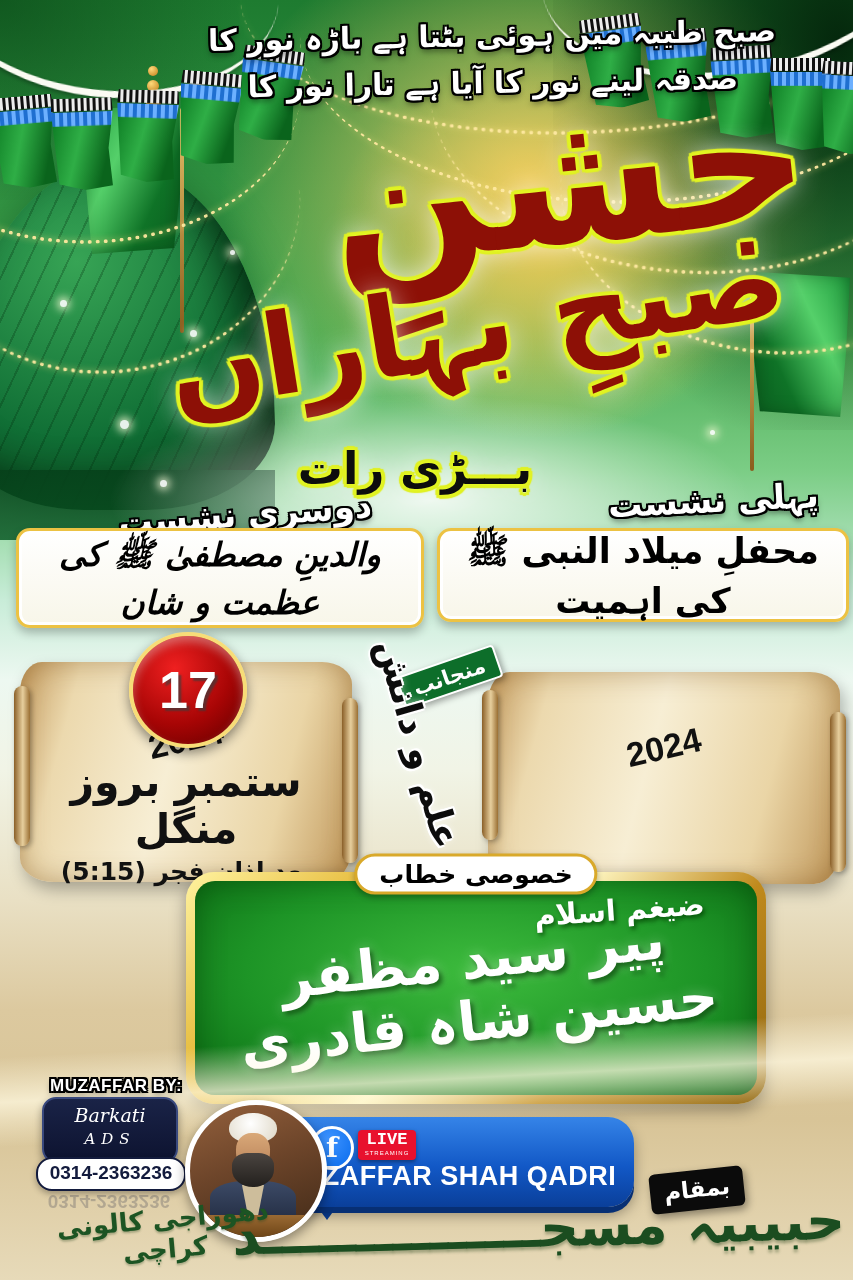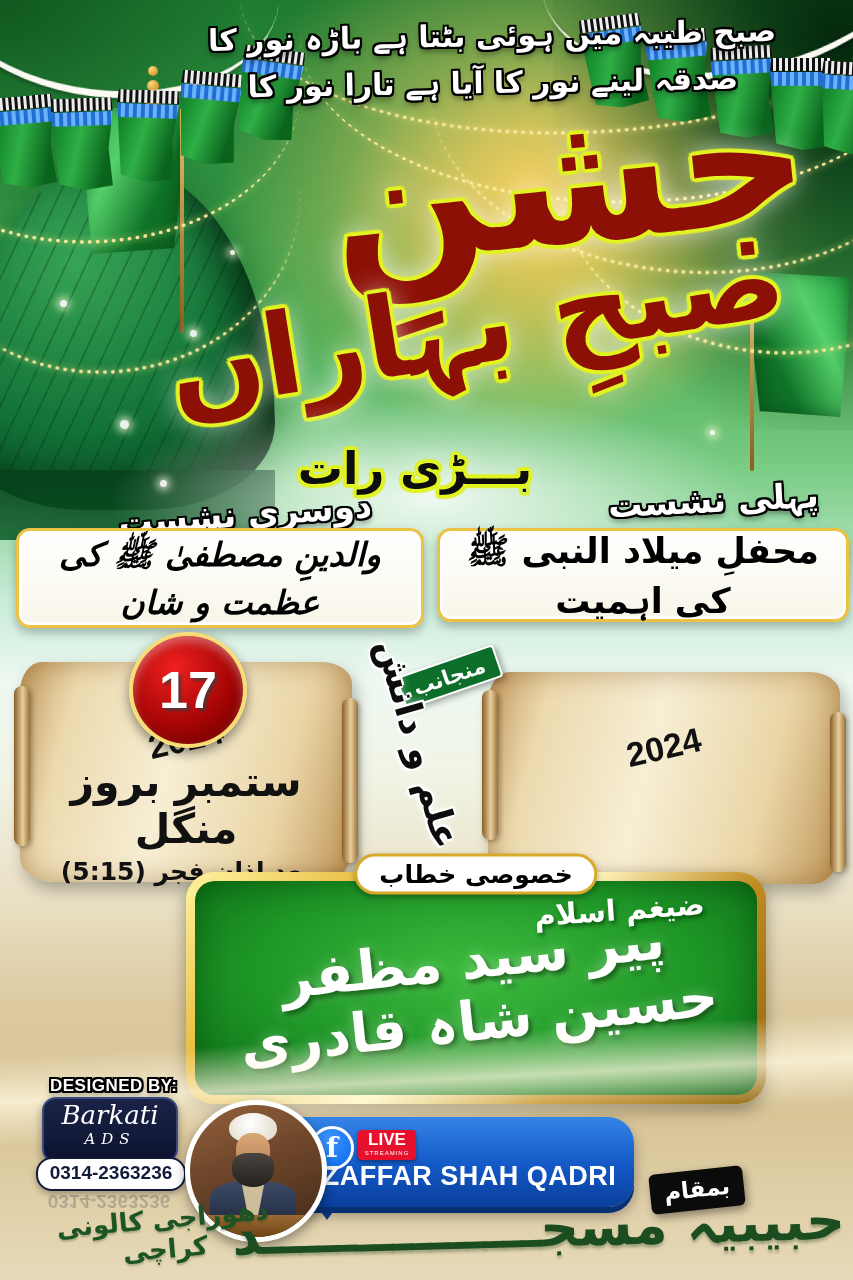--- a/index.html
+++ b/index.html
@@ -65,36 +65,36 @@
   
   .panel{left:138px;top:872px;width:562px;height:214px;border-radius:28px;padding:9px;
     background:linear-gradient(135deg,#fff3a0,#e2b22c 28%,#fff7c2 50%,#c08a1d 72%,#8f650f);box-shadow:0 6px 16px rgba(0,0,0,.35);margin-left:48px;}
   .panel-in{width:100%;height:100%;border-radius:20px;background:radial-gradient(ellipse at 50% 42%,#3dbb3d,#1d9426 58%,#0a6812);position:relative;box-shadow:inset 0 0 30px rgba(0,50,0,.45);}
   .panel-pill{left:50%;top:-7px;transform:translate(-50%,-50%);background:#fff;border:3px solid #d9a92a;border-radius:22px;padding:3px 22px;font-size:25px;font-weight:bold;color:#000;white-space:nowrap;box-shadow:0 3px 6px rgba(0,0,0,.3);}
   .honor{right:52px;top:12px;color:#fff;font-size:29px;font-weight:bold;transform:rotate(-4deg);text-shadow:2px 3px 4px rgba(0,60,0,.7);}
   .sp-name{left:30px;right:30px;top:48px;text-align:center;font-size:55px;line-height:1.12;font-weight:bold;color:#fff;transform:rotate(-6deg);text-shadow:3px 4px 5px rgba(0,60,0,.65),0 0 14px rgba(255,255,255,.35);}
   
   .des-label{left:50px;top:1076px;font-size:17px;font-weight:bold;letter-spacing:.5px;font-family:"Liberation Sans",sans-serif;}
   .des-box{left:42px;top:1097px;width:132px;height:62px;background:linear-gradient(180deg,#1a2347,#0d1330);border-radius:14px;border:2px solid #39497e;text-align:center;color:#fff;box-shadow:0 4px 8px rgba(0,0,0,.4);}
-  .des-brand{font-family:"DejaVu Serif",serif;font-style:italic;font-size:26px;line-height:32px;}
+  .des-brand{font-family:"DejaVu Serif",serif;font-style:italic;font-size:19px;line-height:32px;}
   .des-sub{font-family:"DejaVu Serif",serif;font-style:italic;font-size:15px;letter-spacing:6px;line-height:16px;}
   .des-phone{left:36px;top:1157px;width:146px;height:30px;background:#fff;border:2px solid #131b3d;border-radius:16px;text-align:center;font-size:19px;line-height:28px;font-weight:bold;color:#131b3d;font-family:"Liberation Sans",sans-serif;box-shadow:0 3px 6px rgba(0,0,0,.3);}
   .des-ref{left:36px;top:1190px;width:146px;text-align:center;font-size:19px;font-weight:bold;color:#131b3d;font-family:"Liberation Sans",sans-serif;transform:scaleY(-1);opacity:.22;}
   .photo{left:185px;top:1100px;width:132px;height:132px;border-radius:50%;border:5px solid #fff;overflow:hidden;z-index:6;background:linear-gradient(160deg,#93603c,#6d452a 45%,#402917);box-shadow:0 5px 12px rgba(0,0,0,.4);}
   .ph-turban{position:absolute;left:39px;top:8px;width:48px;height:30px;border-radius:50% 50% 45% 45%;background:radial-gradient(circle at 45% 35%,#ffffff,#ddd6c4);}
   .ph-face{position:absolute;left:46px;top:28px;width:34px;height:36px;border-radius:45%;background:linear-gradient(180deg,#d9a878,#b9835a);}
   .ph-beard{position:absolute;left:42px;top:48px;width:42px;height:34px;border-radius:40% 40% 55% 55%;background:linear-gradient(180deg,#4a4440,#23201d);}
   .ph-body{position:absolute;left:20px;top:76px;width:86px;height:40px;border-radius:40% 40% 0 0;background:linear-gradient(180deg,#3c4a66,#242e44);}
   .ph-vest{position:absolute;left:52px;top:80px;width:22px;height:34px;background:#cdbd9b;clip-path:polygon(0 0,100% 0,70% 100%,30% 100%);}
   .ph-desk{position:absolute;left:0;top:110px;width:132px;height:22px;background:linear-gradient(180deg,#9a6a33,#6e4517);}
   .live-banner{left:262px;top:1117px;width:372px;height:90px;border-radius:26px;background:linear-gradient(180deg,#3584e8,#1258c6 55%,#0a3f9a);box-shadow:0 6px 0 #072f74,0 8px 14px rgba(0,0,0,.35);z-index:5;color:#fff;}
   .live-tail{left:316px;top:1205px;width:0;height:0;border-left:11px solid transparent;border-right:11px solid transparent;border-top:15px solid #0a3f9a;z-index:4;}
   .fb-circle{left:48px;top:9px;width:38px;height:38px;border-radius:50%;background:radial-gradient(circle at 40% 30%,#3f94ff,#1877f2 70%);border:3px solid #fff;display:flex;align-items:center;justify-content:center;font-family:"DejaVu Serif",serif;font-weight:bold;font-size:28px;color:#fff;line-height:1;}
   .live-badge{left:96px;top:13px;width:58px;height:30px;background:#e8112d;border-radius:4px;text-align:center;box-shadow:0 2px 4px rgba(0,0,0,.4);}
-  .live-word{font-size:17px;font-weight:bold;line-height:20px;font-family:Liberation Sans, sans-serif;}
+  .live-word{font-size:17px;font-weight:bold;line-height:20px;font-family:Liberation Mono, monospace;}
   .stream-word{font-size:6px;letter-spacing:1px;line-height:6px;font-family:"Liberation Sans",sans-serif;}
   .live-l1{left:160px;top:12px;font-size:27px;font-weight:bold;font-family:"Liberation Sans",sans-serif;letter-spacing:.5px;}
   .live-l2{left:0;top:44px;width:100%;text-align:center;font-size:27px;font-weight:bold;font-family:"Liberation Sans",sans-serif;letter-spacing:.5px;}
   .venue-tag{left:650px;top:1170px;background:#0b0b0b;color:#fff;border-radius:6px;padding:6px 14px 8px;font-size:23px;font-weight:bold;transform:rotate(-6deg);box-shadow:2px 4px 8px rgba(0,0,0,.4);z-index:7;}
   .venue-big{right:8px;top:1198px;width:720px;text-align:right;font-size:54px;font-weight:bold;color:#1b4d20;white-space:nowrap;transform:rotate(-1.5deg);text-shadow:0 3px 3px rgba(40,70,30,.35);z-index:6;}
   .venue-small{left:44px;top:1204px;width:240px;text-align:center;font-size:26px;font-weight:bold;color:#1c5423;transform:rotate(-5deg);text-shadow:0 2px 2px rgba(40,70,30,.3);z-index:7;}
 </style>
 </head>
 <body>
 
@@ -190,21 +190,21 @@
   <div class="abs panel">
     <div class="panel-in">
       <div class="abs panel-pill rtl">خصوصی خطاب</div>
       <div class="abs honor rtl">ضیغم اسلام</div>
       <div class="abs sp-name rtl">پیر سید مظفر حسین شاہ قادری</div>
     </div>
   </div>
 
   <div class="abs bottom-sheen"></div>
 
-  <div class="abs des-label o-black">DESIGNED BY:</div>
+  <div class="abs des-label o-black">MUZAFFAR BY:</div>
   <div class="abs des-box">
     <div class="des-brand">Barkati</div>
     <div class="des-sub">ADS</div>
   </div>
   <div class="abs des-phone">0314-2363236</div>
   <div class="abs des-ref">0314-2363236</div>
 
   <div class="abs photo">
     <div class="ph-body"></div>
     <div class="ph-vest"></div>

